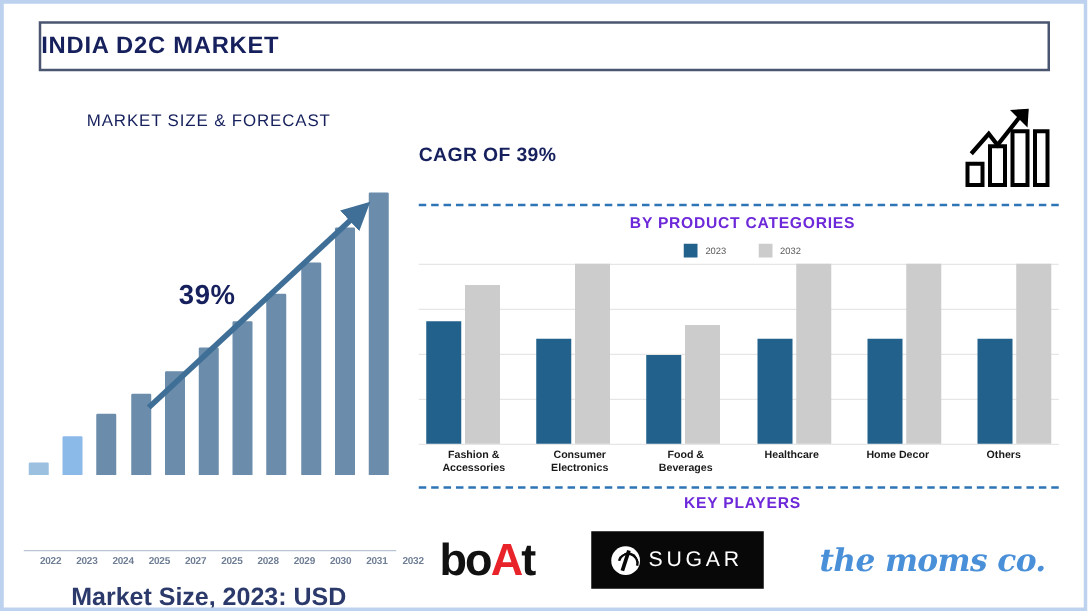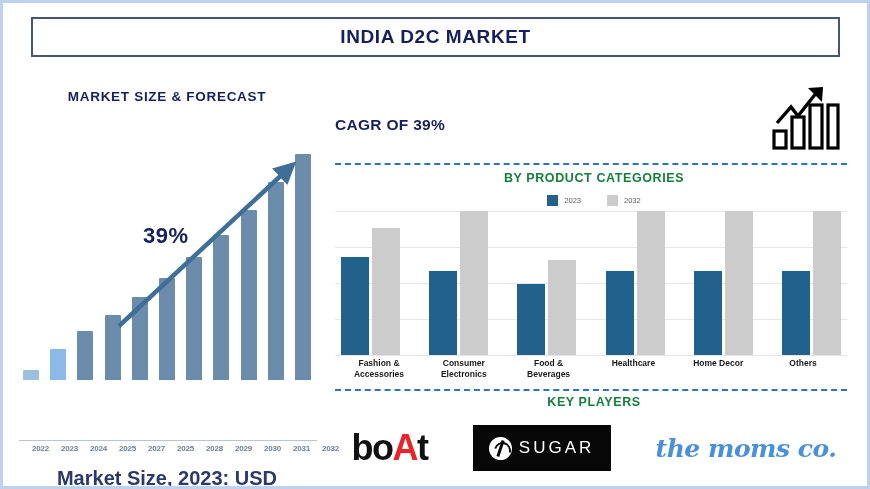--- a/index.html
+++ b/index.html
@@ -24,21 +24,21 @@
   .title-box {
     position: absolute;
     left: 28px;
     top: 14px;
     width: 805px;
     height: 36px;
     border: 2px solid #4a5670;
     background: #ffffff;
     display: flex;
     align-items: center;
-    justify-content: center;
+    justify-content: flex-start;
   }
   .title-text {
     font-size: 19px;
     font-weight: bold;
     letter-spacing: 0.6px;
     color: #16205c;
     font-family: "Liberation Sans", sans-serif;
   }
 
   
@@ -49,21 +49,21 @@
     width: 312px;
     height: 408px;
   }
   .left-heading {
     position: absolute;
     top: 14px;
     left: 0;
     width: 100%;
     text-align: center;
     font-size: 13.5px;
-    font-weight: bold;
+    font-weight: normal;
     letter-spacing: 0.7px;
     color: #16205c;
   }
   .cagr-badge {
     position: absolute;
     left: 132px;
     top: 148px;
     font-size: 22px;
     font-weight: bold;
     color: #16205c;
@@ -176,21 +176,21 @@
   .divider-bottom { top: 314px; }
 
   .section-label {
     position: absolute;
     left: 0;
     width: 100%;
     text-align: center;
     font-size: 12.5px;
     font-weight: bold;
     letter-spacing: 0.6px;
-    color: #15803d;
+    color: #6d28d9;
   }
   .label-categories { top: 96px; }
   .label-players { top: 320px; }
 
   .legend {
     position: absolute;
     left: 0;
     top: 120px;
     width: 100%;
     display: flex;

